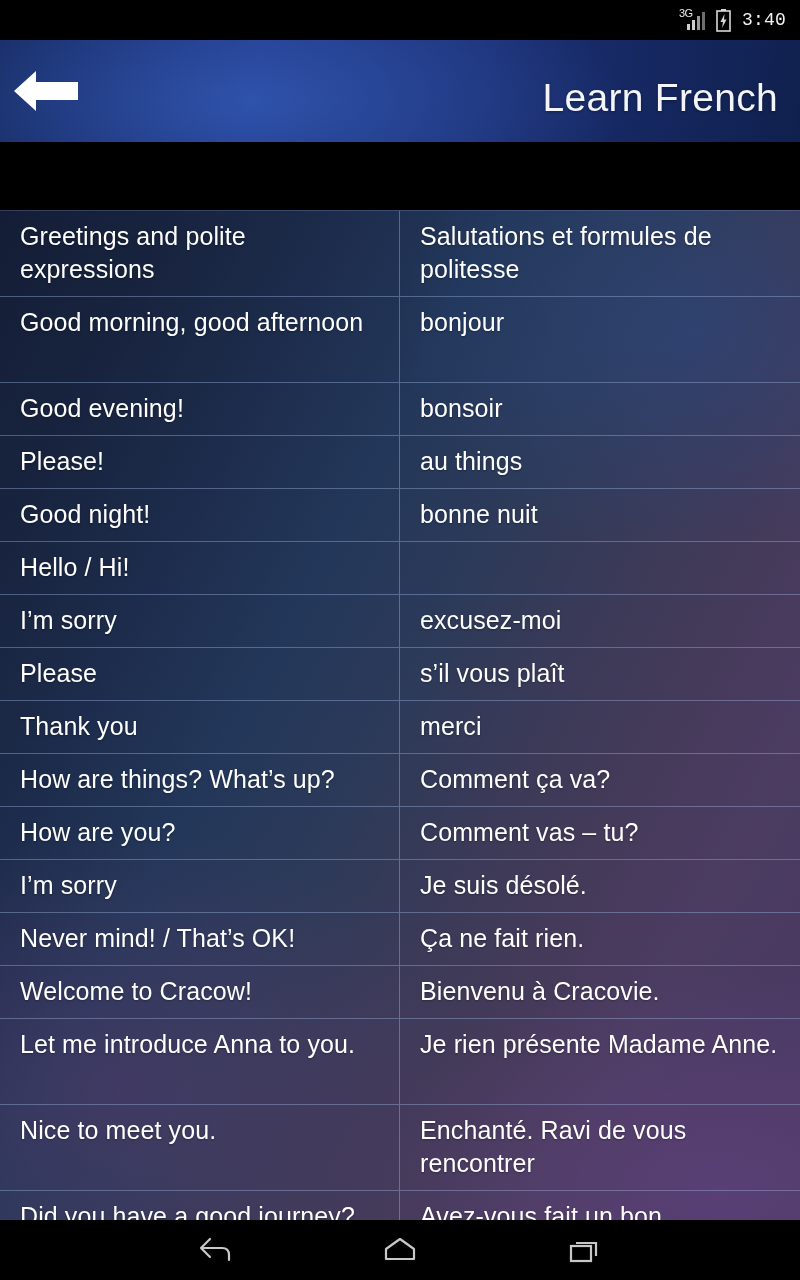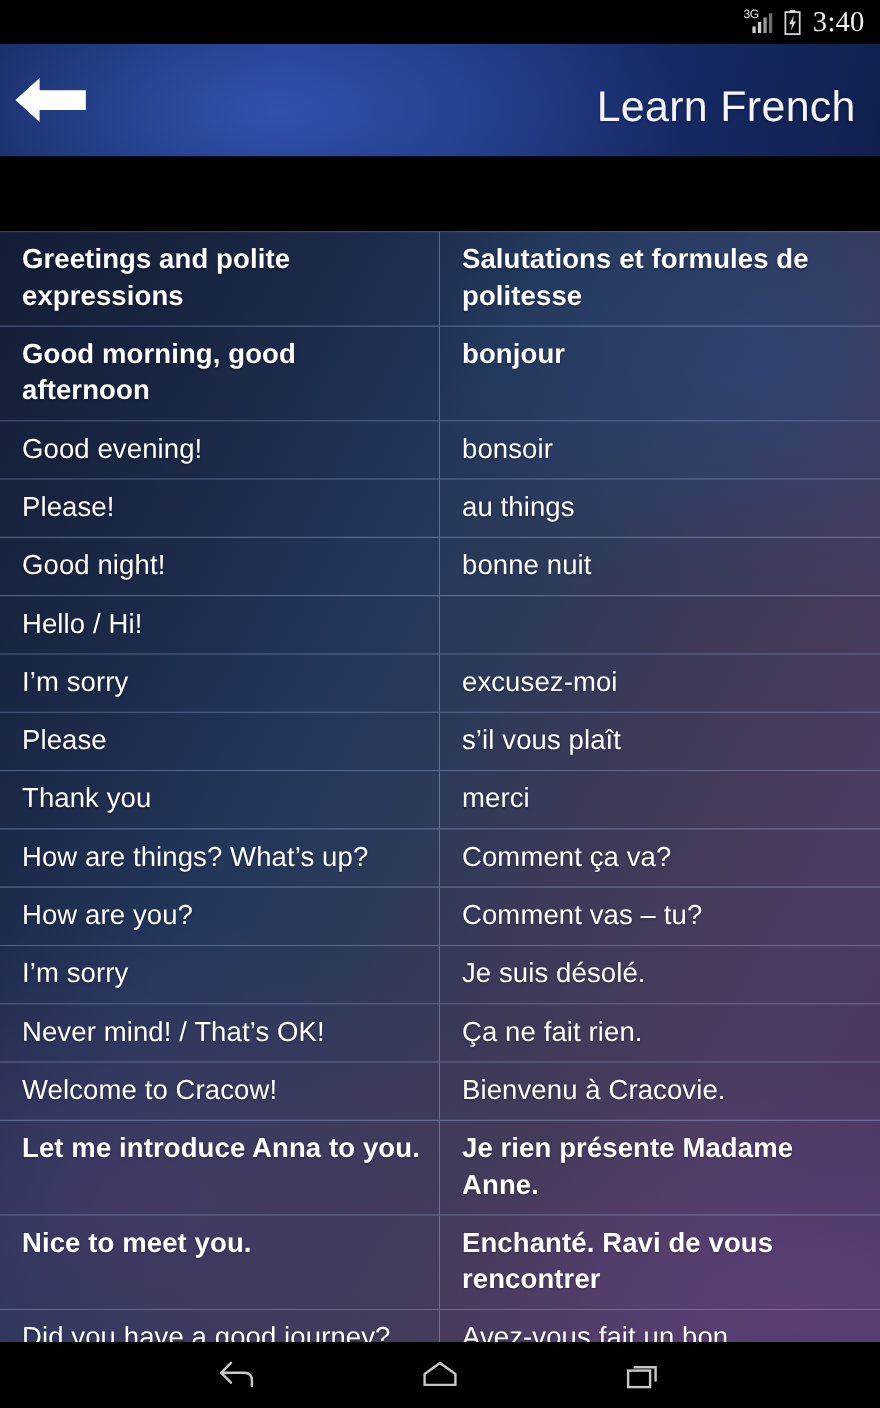--- a/index.html
+++ b/index.html
@@ -17,22 +17,22 @@
     background:#000; display:flex; align-items:center;
     justify-content:flex-end; padding-right:14px; gap:8px;
   }
   .sb-signal{ position:relative; width:26px; height:24px; display:block; }
   .sb-3g{
     position:absolute; left:-2px; top:0px; font-size:11px; color:#e9e9e9;
     font-family:"Liberation Sans", sans-serif; line-height:11px; letter-spacing:-0.5px;
   }
   .sb-battery{ width:17px; height:24px; position:relative; display:block; }
   .sb-time{
-    color:#f2f2f2; font-size:26px; line-height:26px;
-    font-family:Liberation Serif, serif; letter-spacing:0.2px;
+    color:#f2f2f2; font-size:18px; line-height:26px;
+    font-family:Liberation Mono, monospace; letter-spacing:0.2px;
     padding-left:2px;
   }
 
   
   .header{
     position:absolute; top:40px; left:0; width:800px; height:102px;
     background:
       radial-gradient(ellipse 520px 200px at 250px 60px, rgba(60,105,200,0.55) 0%, rgba(60,105,200,0) 72%),
       linear-gradient(100deg, #16295f 0%, #1f3686 32%, #1b2f73 60%, #10204e 100%);
     overflow:hidden;
@@ -118,21 +118,21 @@
   .cell{
     color:#ffffff;
     font-family:"Liberation Sans", sans-serif;
     font-size:25px; line-height:33px; font-weight:400;
     padding:9px 14px 9px 20px;
     letter-spacing:0.1px;
     text-shadow:0 1px 2px rgba(0,0,0,0.30);
   }
   .cell-en{ width:400px; border-right:1px solid rgba(160,185,230,0.42); }
   .cell-fr{ width:400px; }
-  .r2 .cell{ min-height:85px;font-weight:bold; }
+  .r2 .cell{ min-height:85px; }
   .r1 .cell{ min-height:52px; }
 
   
   .navbar{
     position:absolute; bottom:0; left:0; width:800px; height:60px;
     background:#000; display:flex; align-items:center;
     justify-content:center; gap:115px;
   }
   .nav-btn{ width:70px; height:46px; display:flex; align-items:center; justify-content:center; cursor:pointer; }
 </style>

